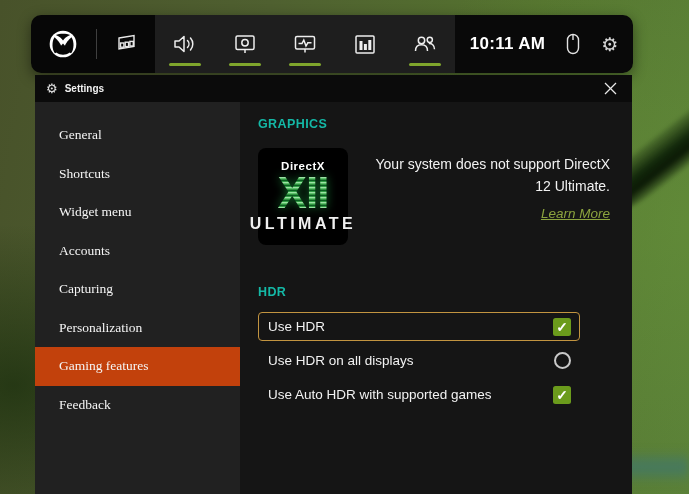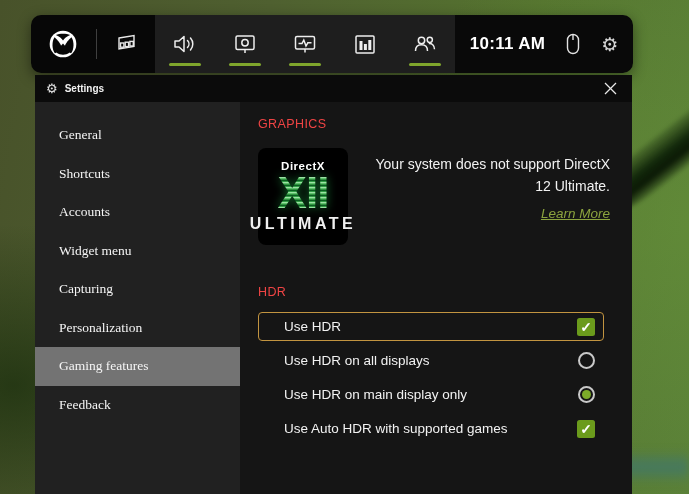--- a/index.html
+++ b/index.html
@@ -41,44 +41,44 @@
   .panel { position:absolute; left:35px; top:75px; width:597px; height:419px; display:flex; flex-direction:column; }
   .panel-header { height:27px; background:#0b0b0b; display:flex; align-items:center; padding:0 11px; flex:0 0 auto; }
   .panel-header .gear-glyph { font-size:13px; color:#e0e0e0; }
   .panel-title { color:#f2f2f2; font-size:10px; font-weight:700; margin-left:7px; }
   .close-btn { margin-left:auto; width:22px; height:22px; display:flex; align-items:center; justify-content:center; cursor:default; }
 
   .panel-body { flex:1; display:flex; min-height:0; }
   .sidebar { width:205px; background:#212121; padding-top:14px; position:relative; }
   .side-item { height:38.5px; display:flex; align-items:center; padding-left:24px;
     color:#f5f5f5; font-size:13.5px;font-family:Liberation Serif, serif; }
-  .side-item.selected { background:#737373; }
+  .side-item.selected { background:#c2410c; }
   .content { flex:1; background:#151515; padding:15px 22px 0 18px; position:relative; }
 
-  .section-label { color:#ef4444; font-size:12.5px; letter-spacing:.4px; font-weight:400; }
+  .section-label { color:#14b8a6; font-size:12.5px; letter-spacing:.4px; font-weight:700; }
 
   
   .gfx-row { display:flex; margin-top:17px; }
   .dx-logo { width:90px; height:97px; background:#000; border-radius:8px; flex:0 0 auto;
     display:flex; flex-direction:column; align-items:center; justify-content:center; }
   .dx-top { color:#fff; font-size:11.5px; font-weight:700; letter-spacing:.5px; }
   .dx-numeral { font-size:44px; font-weight:700; line-height:.95; letter-spacing:-1px;
     background:repeating-linear-gradient(180deg,#baf5c0 0px,#3fae4e 2px,#0c5c22 3.5px,#43bb55 5px);
     -webkit-background-clip:text; background-clip:text; color:transparent;
     filter:drop-shadow(0 0 5px rgba(40,220,90,.45)); }
   .dx-bottom { color:#f0f0f0; font-size:16px; font-weight:700; letter-spacing:3.5px; margin-top:2px; }
   .gfx-text { margin-left:20px; padding-top:6px;text-align:right; }
   .gfx-msg { color:#f2f2f2; font-size:14px; line-height:1.55; max-width:318px; }
   .gfx-link { display:inline-block; margin-top:9px; font-size:13.5px; text-decoration:underline;font-style:italic; }
 
   
   .hdr-label { margin-top:40px; }
   .hdr-rows { margin-top:13px; }
   .hdr-row { height:29px; display:flex; align-items:center; justify-content:space-between;
-    padding:0 8px 0 25px; margin:0 6px 5px 0; border:1.5px solid transparent; border-radius:4px; }
+    padding:0 8px 0 9px; margin:0 30px 5px 0; border:1.5px solid transparent; border-radius:4px; }
   .hdr-row.focused { border-color:#c29440; }
   .hdr-row-label { color:#f2f2f2; font-size:13.5px; }
   .checkbox { width:18px; height:18px; border-radius:2.5px; display:flex; align-items:center; justify-content:center; }
   .checkbox .check { color:#fff; font-size:14px; font-weight:700; line-height:1; }
   .radio { width:17px; height:17px; border:2px solid #c9c9c9; border-radius:50%;
     display:flex; align-items:center; justify-content:center; background:transparent; }
   .radio .dot { width:9px; height:9px; border-radius:50%; }
 
   .hdr-button { margin:15px 31px 0 20px; height:33px; width:341px; background:#272727;
     border:none; border-radius:2px; color:#4f4f4f; font-family:"Liberation Sans",sans-serif;
@@ -190,22 +190,22 @@
         <line x1="1" y1="1" x2="12" y2="12"></line>
           <line x1="12" y1="1" x2="1" y2="12"></line>
       </svg>
     </span>
   </div>
 
   <div class="panel-body">
     <div class="sidebar">
       <div class="side-item">General</div>
       <div class="side-item">Shortcuts</div>
+      <div class="side-item">Widget menu</div>
       <div class="side-item">Accounts</div>
-      <div class="side-item">Widget menu</div>
       <div class="side-item">Capturing</div>
       <div class="side-item">Personalization</div>
       <div class="side-item selected">Gaming features</div>
       <div class="side-item">Feedback</div>
 
     </div>
 
     <div class="content">
       <div class="section-label">GRAPHICS</div>
 
@@ -228,26 +228,20 @@
           <span class="hdr-row-label">Use HDR</span>
           <span class="checkbox cb-green" style="background: rgb(107, 155, 28);">
               <span class="check">✓</span>
             </span>
         </div>
         <div class="hdr-row">
           <span class="hdr-row-label">Use HDR on all displays</span>
           <span class="radio"></span>
         </div>
         <div class="hdr-row">
-          <span class="hdr-row-label">Use HDR on main display only</span>
-          <span class="radio">
-              <span class="dot" style="background: rgb(124, 171, 41);"></span>
-            </span>
-        </div>
-        <div class="hdr-row">
           <span class="hdr-row-label">Use Auto HDR with supported games</span>
           <span class="checkbox cb-green" style="background: rgb(107, 155, 28);">
               <span class="check">✓</span>
             </span>
         </div>
       </div>
 
     </div>
   </div>
 </div>

